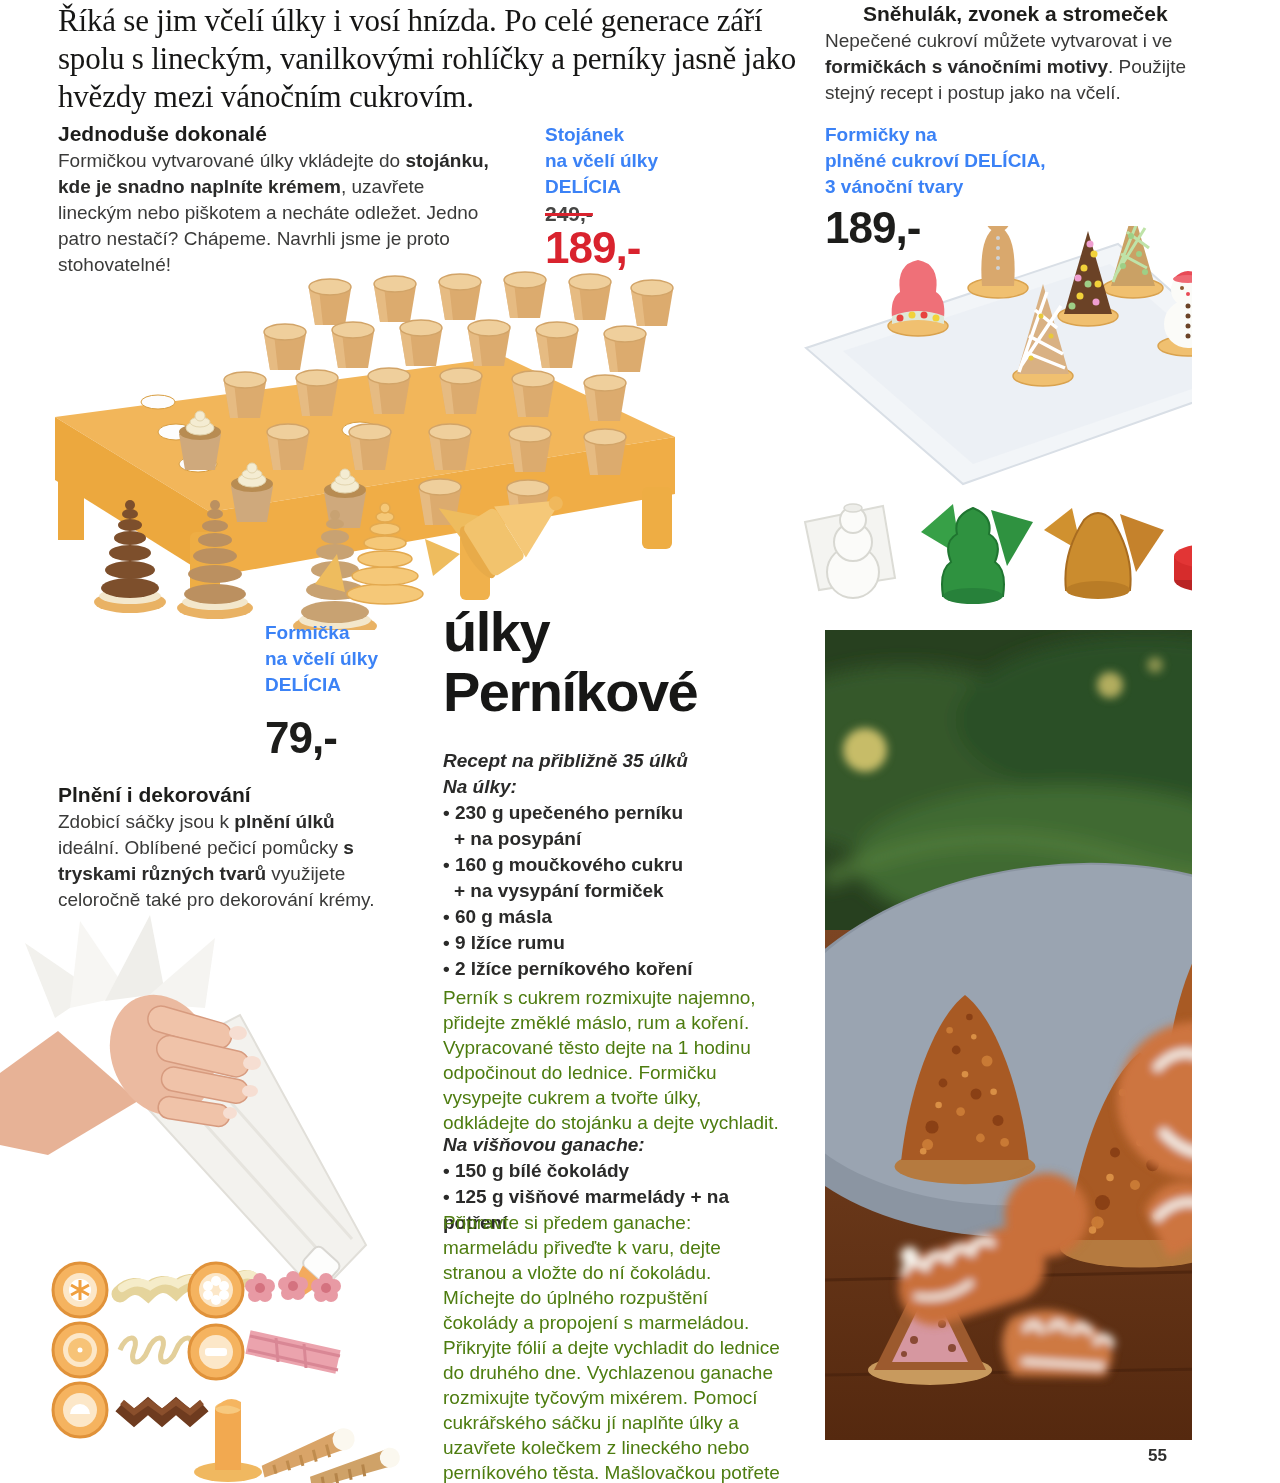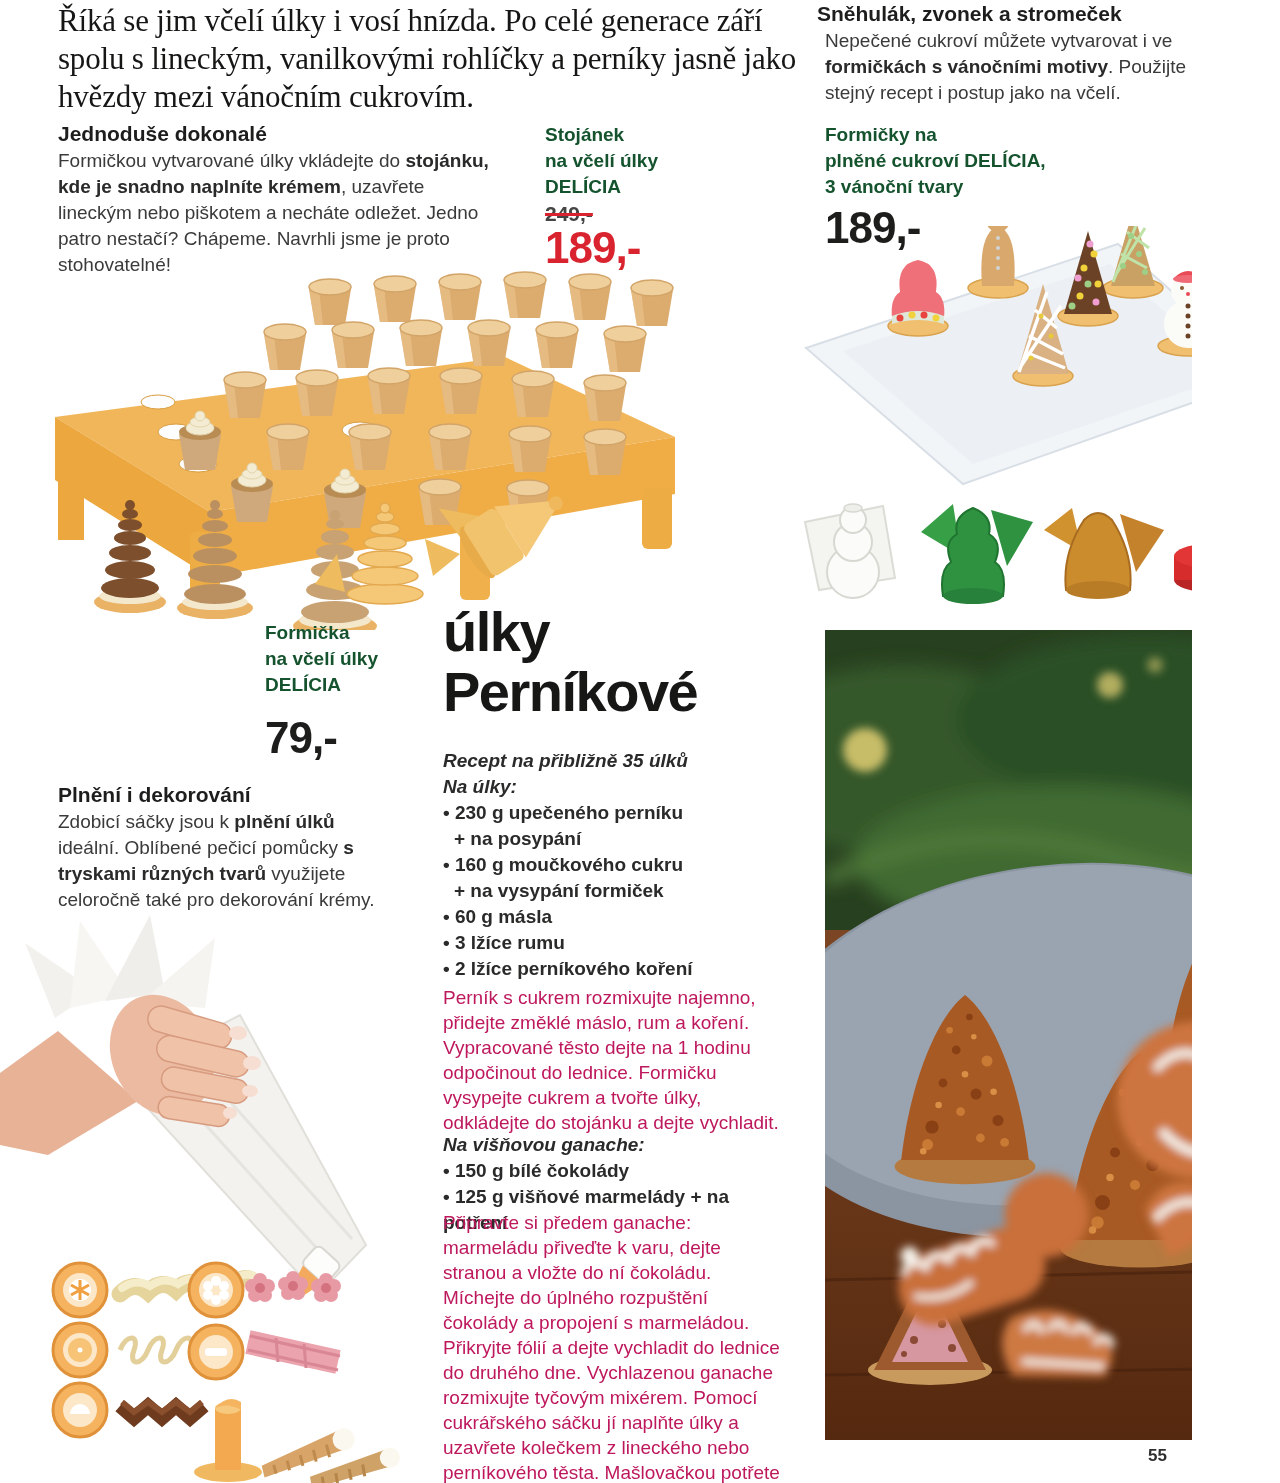--- a/index.html
+++ b/index.html
@@ -3,30 +3,30 @@
 <meta charset="utf-8">
 <style>
   html,body{margin:0;padding:0;background:#ffffff;}
   .page{position:relative;width:1192px;height:1483px;background:#ffffff;overflow:hidden;
         font-family:"Liberation Sans",sans-serif;color:#1d1d1b;}
   .abs{position:absolute;}
   .intro{font-family:"Liberation Serif",serif;font-size:31px;line-height:38px;color:#161615;letter-spacing:-.2px;}
   .h-bold{font-size:21px;line-height:27px;font-weight:700;color:#1d1d1b;}
   .body-txt{font-size:19px;line-height:26px;color:#3a3a39;}
   .body-txt .b{font-weight:700;color:#2a2a29;}
-  .prod-name{font-size:19px;line-height:26px;font-weight:700;color:#14532d;}
+  .prod-name{font-size:19px;line-height:26px;font-weight:700;color:#3b82f6;}
   .price-big{font-size:44px;line-height:44px;font-weight:700;letter-spacing:-1px;color:#1d1d1b;}
   .price-red{color:#d9232e;}
   .old-price{font-size:21px;line-height:24px;font-weight:700;color:#454543;
              text-decoration:line-through;text-decoration-color:#d9232e;text-decoration-thickness:2.5px;}
   .recipe-title{font-size:56px;line-height:60px;font-weight:800;letter-spacing:-1.5px;color:#171716;}
   .lbl-bi{font-size:19px;line-height:26px;font-weight:700;font-style:italic;color:#2a2a29;}
   .ing{font-size:19px;line-height:26px;font-weight:700;color:#2a2a29;}
   .ing.cont{padding-left:11px;}
-  .rec-body{font-size:19px;line-height:25px;color:#be185d;}
+  .rec-body{font-size:19px;line-height:25px;color:#4d7c0f;}
   .pagenum{font-size:17px;font-weight:700;color:#2f2f2e;}
   svg{display:block;}
 </style>
 </head>
 <body>
 
 <div class="page">
 
   <svg class="abs" style="left:30px;top:232px" width="670" height="398" viewBox="0 0 670 398">
     <defs>
@@ -537,21 +537,21 @@
   <div class="abs" style="left:545px;top:122px;width:180px">
     <div class="prod-name">
       <div>Stojánek</div>
       <div>na včelí úlky</div>
       <div>DELÍCIA</div>
     </div>
     <div class="old-price" style="margin-top:2px">249,-</div>
     <div class="price-big price-red">189,-</div>
   </div>
 
-  <div class="abs h-bold" style="left:817px;top:0px">Sněhulák, zvonek a stromeček</div>
+  <div class="abs h-bold" style="left:863px;top:0px">Sněhulák, zvonek a stromeček</div>
   <div class="abs body-txt" style="left:825px;top:28px;width:370px"><span>Nepečené cukroví můžete vytvarovat i ve </span><span class="b">formičkách s vánočními motivy</span><span>. Použijte stejný recept i postup jako na včelí.</span></div>
 
   <div class="abs" style="left:825px;top:122px;width:260px">
     <div class="prod-name">
       <div>Formičky na</div>
       <div>plněné cukroví DELÍCIA,</div>
       <div>3 vánoční tvary</div>
     </div>
     <div class="price-big" style="margin-top:6px">189,-</div>
   </div>
@@ -572,21 +572,21 @@
 
   <div class="abs lbl-bi" style="left:443px;top:748px">Recept na přibližně 35 úlků</div>
   <div class="abs lbl-bi" style="left:443px;top:774px">Na úlky:</div>
 
   <div class="abs" style="left:443px;top:800px;width:340px">
     <div class="ing">• 230 g upečeného perníku</div>
     <div class="ing cont">+ na posypání</div>
     <div class="ing">• 160 g moučkového cukru</div>
     <div class="ing cont">+ na vysypání formiček</div>
     <div class="ing">• 60 g másla</div>
-    <div class="ing">• 3 lžíce rumu</div>
+    <div class="ing">• 9 lžíce rumu</div>
     <div class="ing">• 2 lžíce perníkového koření</div>
   </div>
 
   <div class="abs rec-body" style="left:443px;top:985px;width:340px">Perník s cukrem rozmixujte najemno, přidejte změklé máslo, rum a koření. Vypracované těsto dejte na 1 hodinu odpočinout do lednice. Formičku vysypejte cukrem a tvořte úlky, odkládejte do stojánku a dejte vychladit.</div>
 
   <div class="abs lbl-bi" style="left:443px;top:1132px">Na višňovou ganache:</div>
   <div class="abs" style="left:443px;top:1158px;width:340px">
     <div class="ing">• 150 g bílé čokolády</div>
     <div class="ing">• 125 g višňové marmelády + na potření</div>
   </div>

